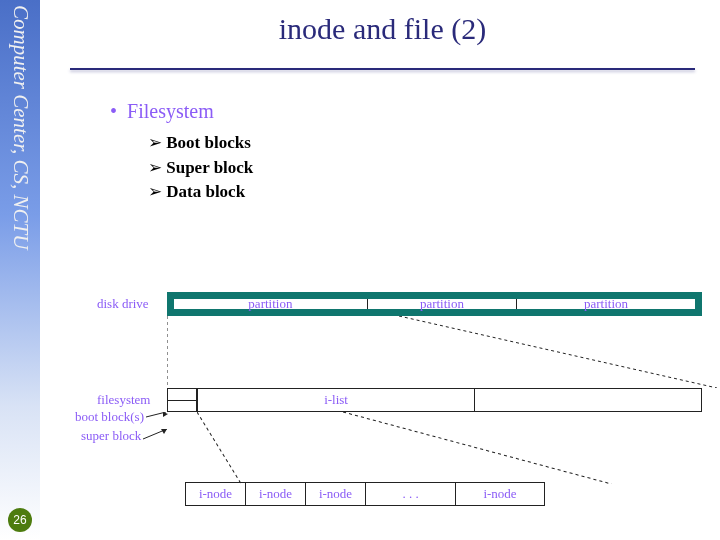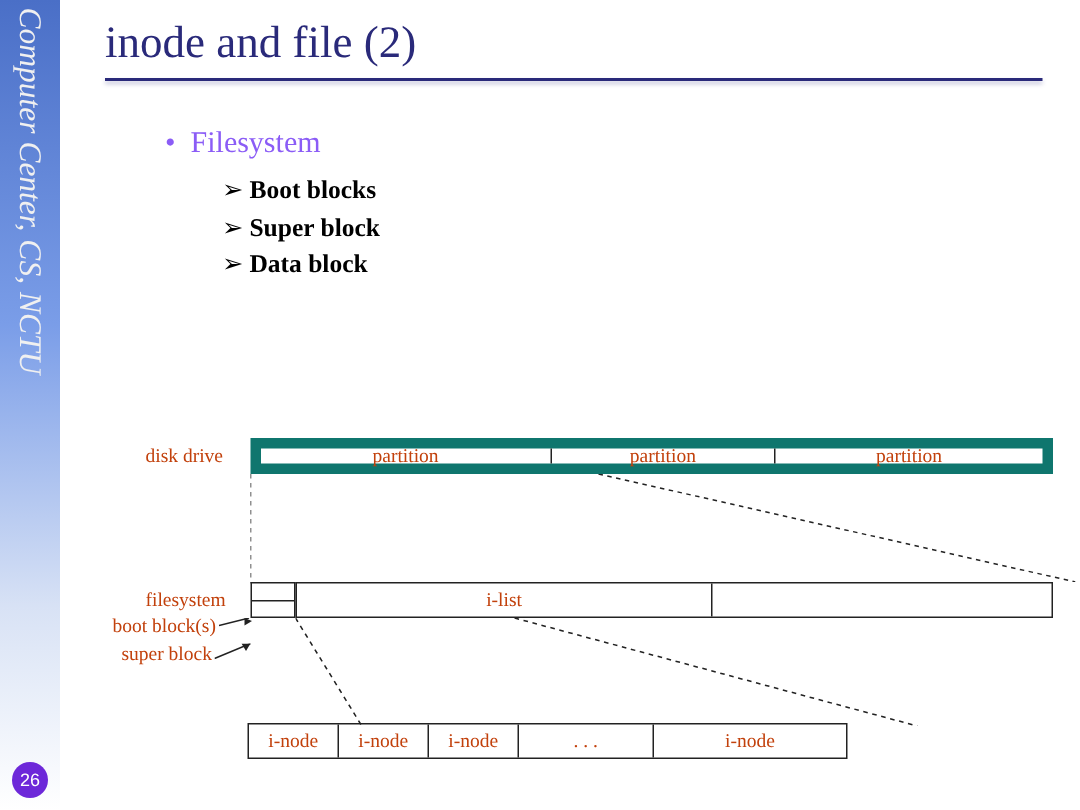--- a/index.html
+++ b/index.html
@@ -32,42 +32,43 @@
       font-size: 21px;
       letter-spacing: 0px;
       white-space: nowrap;
     }
     .page-number {
       position: absolute;
       left: 8px;
       bottom: 8px;
       width: 24px;
       height: 24px;
-      background: #6d28d9;
+      background: #4d7c0f;
       border-radius: 50%;
       color: #fff;
       font-size: 12px;
       font-family: Arial, sans-serif;
       display: flex;
       align-items: center;
       justify-content: center;
     }
     .content {
       position: absolute;
       left: 40px;
       top: 0;
       right: 0;
       bottom: 0;
       padding: 12px 25px 10px 30px;
     }
     .title {
       color: #2a2a7a;
       font-size: 30px;
       font-family: "Times New Roman", serif;
-      margin-bottom: 6px;
+      margin-bottom: 22px;
+      text-align: center;
     }
     .underline {
       height: 2px;
       background: #2a2a7a;
       box-shadow: 0 2px 3px rgba(100,100,160,0.4);
       margin-bottom: 30px;
     }
     .bullet-list { margin-left: 40px; }
     .bullet-main {
       font-size: 20px;
@@ -83,21 +84,21 @@
     }
     .arrow { font-family: Arial, sans-serif; font-weight: normal; margin-right: 4px; }
 
     .diagram {
       position: absolute;
       left: 55px;
       right: 18px;
       top: 292px;
       font-family: "Times New Roman", serif;
       font-size: 13px;
-      color: #c2410c;
+      color: #8b5cf6;
     }
     .row1 { display: flex; height: 24px; }
     .row1-label { width: 72px; display:flex; align-items:center; padding-left:2px; }
     .row1-boxes { flex:1; display:flex; border:7px solid #0f766e; }
     .row1-boxes div { display:flex; align-items:center; justify-content:center; }
     .p1 { flex: 1.3; border-right:1px solid #222; }
     .p2 { flex: 1.0; border-right:1px solid #222; }
     .p3 { flex: 1.2; }
 
     .svg-lines { position:absolute; top:24px; left:72px; right:0; height:72px; }
@@ -108,21 +109,21 @@
     .fs-stack div { border:1px solid #222; height:12px; }
     .fs-stack div:first-child { border-bottom:none; }
     .row2-boxes { flex:1; display:flex; border:1px solid #222; }
     .row2-boxes .ilist { flex: 0.55; border-right:1px solid #222; display:flex; align-items:center; justify-content:center; }
     .row2-boxes .dblocks { flex: 1.45; display:flex; align-items:center; justify-content:center; }
 
     .annot { position:absolute; font-size:13px; display:flex; align-items:center; gap:2px;text-align:right; }
 
     .svg-lines2 { position:absolute; top:120px; left:102px; right:0; height:72px; }
 
-    .row3 { display:flex; margin-top: 70px; height:24px; margin-left: 70px; width: 400px; }
+    .row3 { display:flex; margin-top: 70px; height:24px; margin-left: 90px; width: 360px; }
     .row3-boxes { flex:1; display:flex; border:1px solid #222; }
     .row3-boxes div { display:flex; align-items:center; justify-content:center; border-right:1px solid #222; }
     .row3-boxes div:last-child { border-right:none; }
     .in { width: 60px; }
     .dots { width: 90px; border-right:1px solid #222; }
     .in-last { flex:1; }
   </style>
 </head>
 <body>
 

